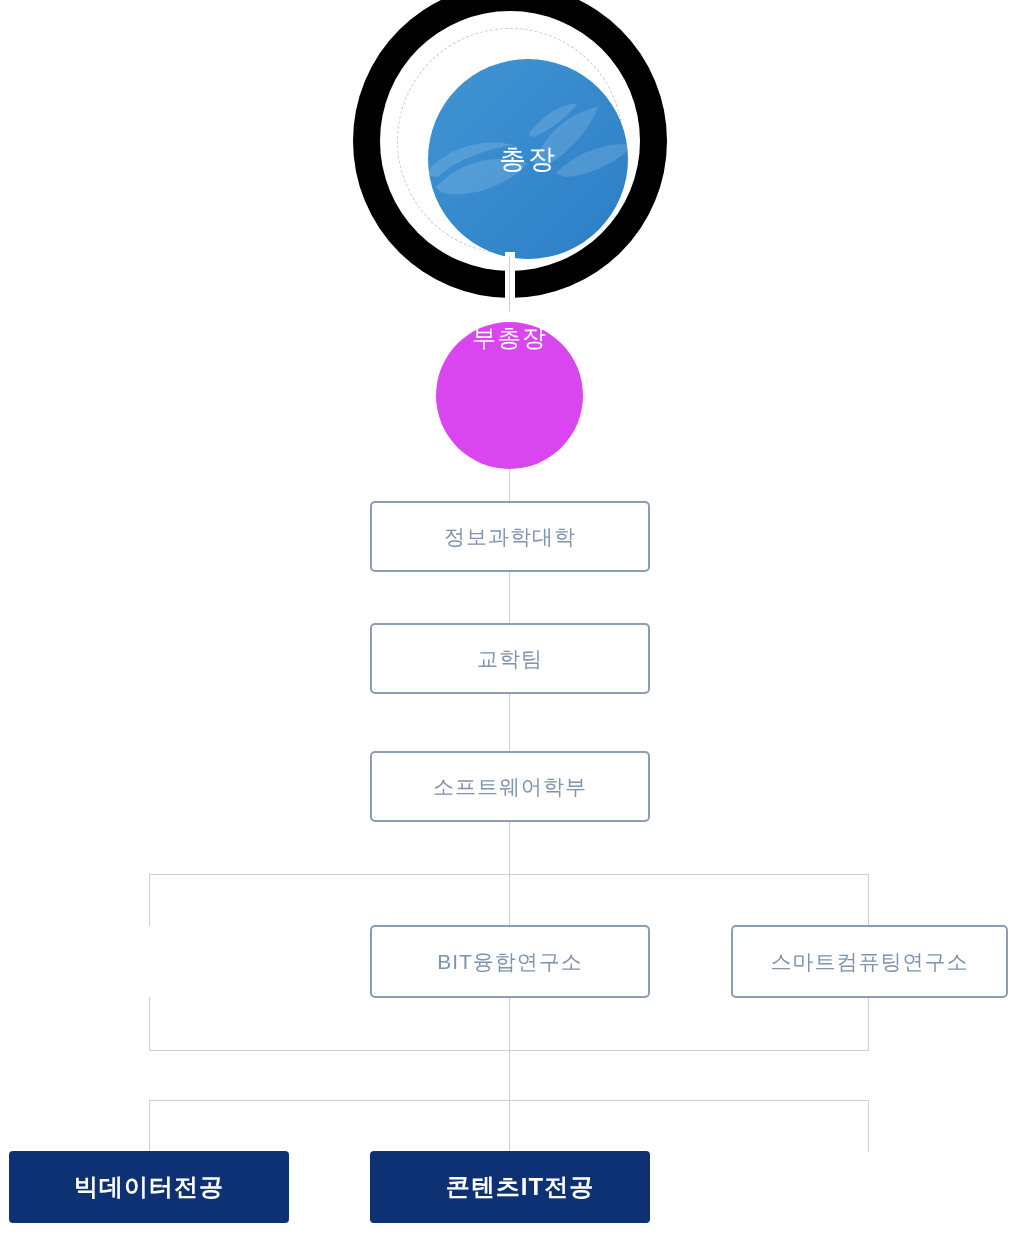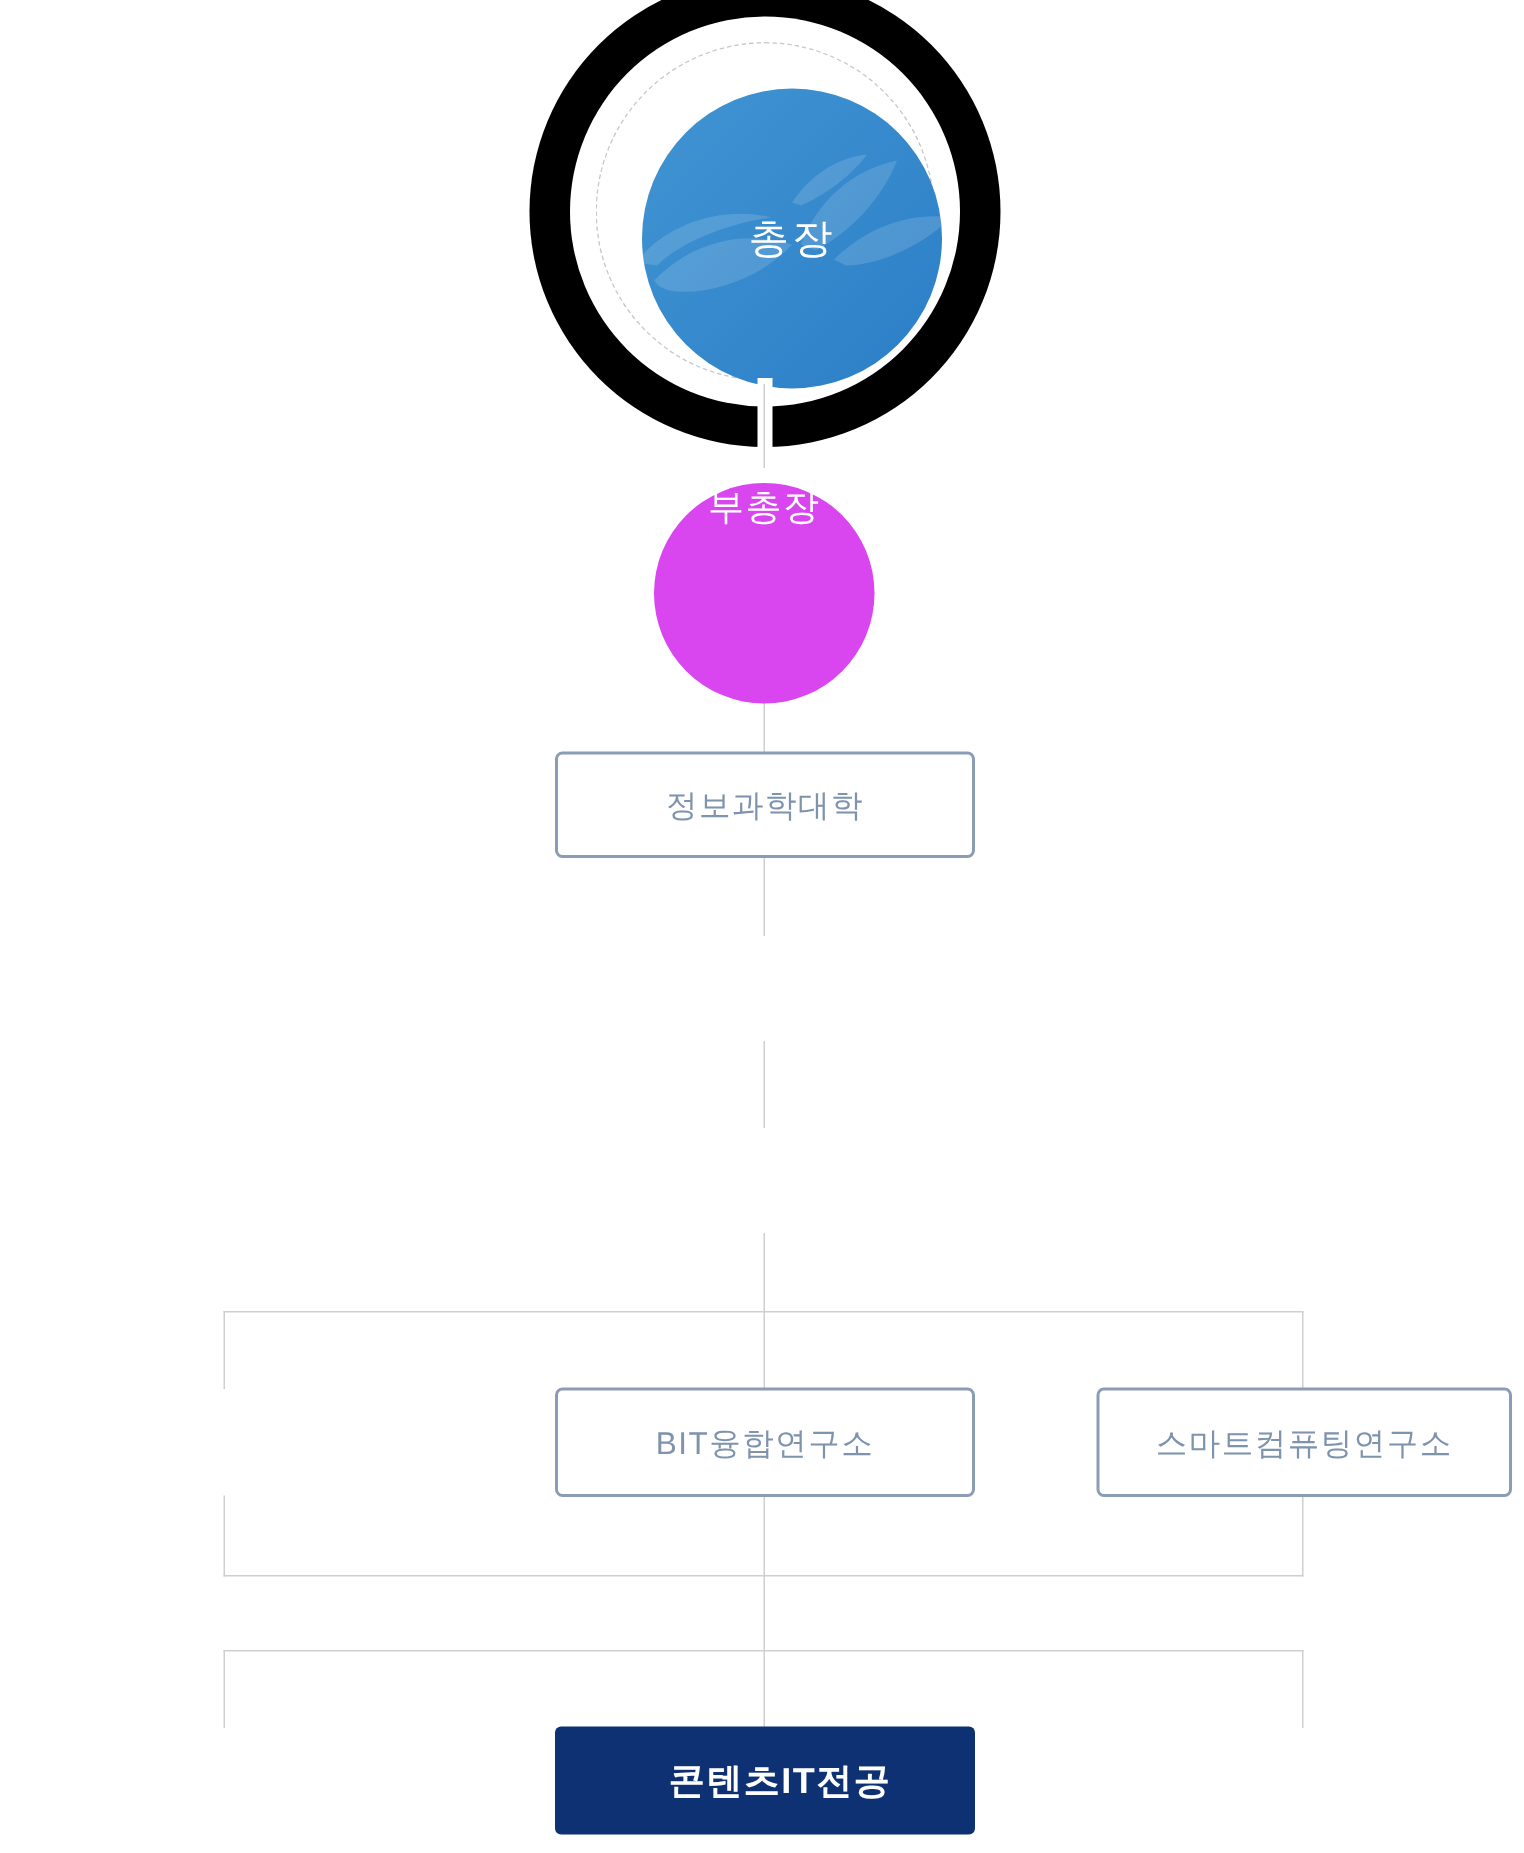--- a/index.html
+++ b/index.html
@@ -147,25 +147,34 @@
     </div>
   </div>
 
   <div class="vice-circle">
     <span>부총장</span>
   </div>
 
   <div class="node-box chain-1">
     <span>정보과학대학</span>
   </div>
+  <div class="node-box chain-2">
+    <span>교학팀</span>
+  </div>
+  <div class="node-box chain-3">
+    <span>소프트웨어학부</span>
+  </div>
 
   <div class="node-box inst-2">
     <span>BIT융합연구소</span>
   </div>
   <div class="node-box inst-3">
     <span>스마트컴퓨팅연구소</span>
   </div>
 
+  <div class="major-box major-1">
+    <span>빅데이터전공</span>
+  </div>
   <div class="major-box major-2">
     <span>콘텐츠IT전공</span>
   </div>
 
 </div>
 
 </body></html>

